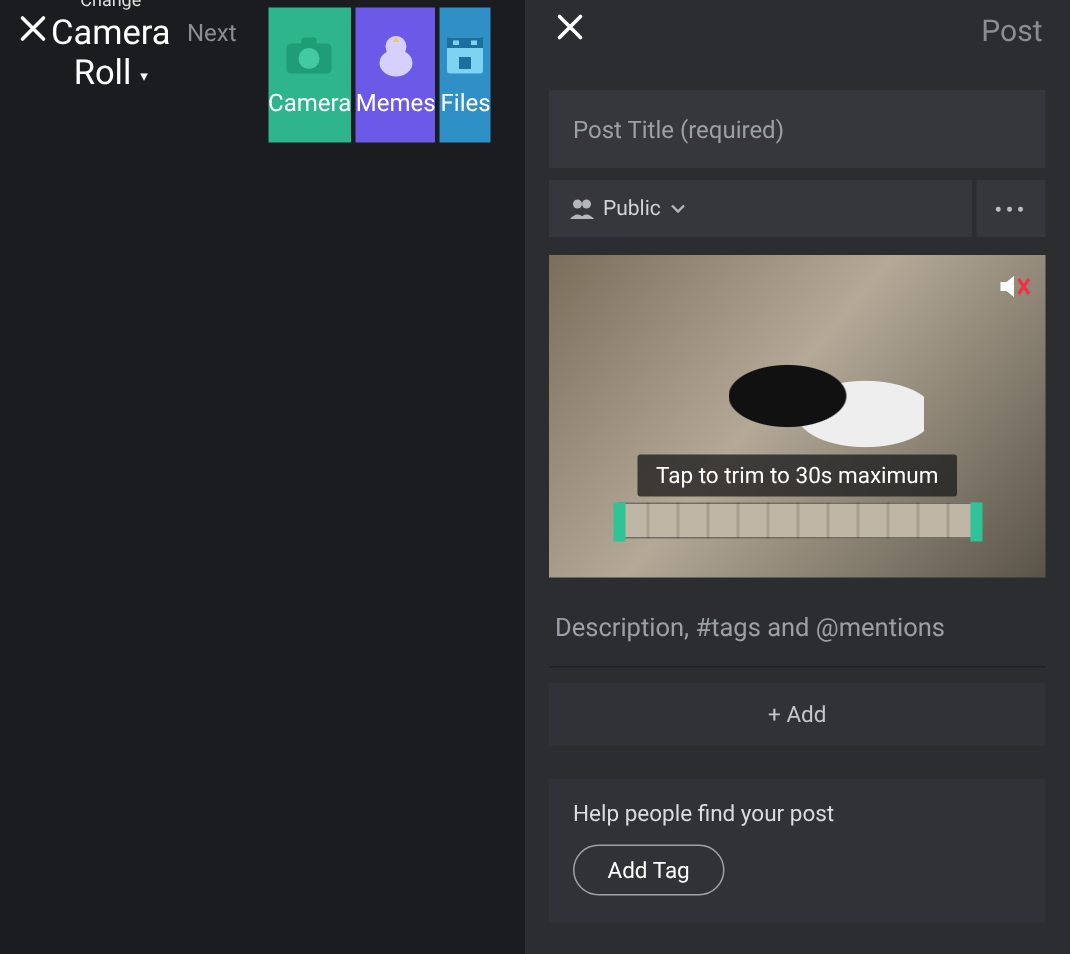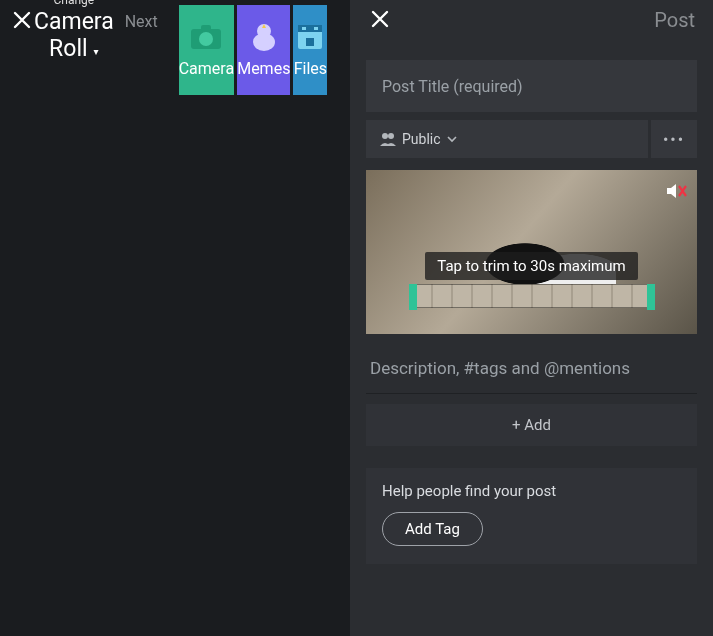--- a/index.html
+++ b/index.html
@@ -171,21 +171,21 @@
     .more-btn {
       width: 46px;
       background: #35373c;
       display:flex; align-items:center; justify-content:center;
       color:#b9bcc1;
       letter-spacing:2px;
       cursor:pointer;
     }
     .preview {
       margin-top: 4px;
-      height: 164px;
+      height: 215px;
       background: linear-gradient(130deg,#7a6e5b,#b4a997 45%, #5a5448);
       position: relative;
       overflow:hidden;
     }
     .mute-icon {
       position:absolute; top:10px; right:10px;
       width:22px;height:22px;
       display:flex;align-items:center;justify-content:center;
       cursor:pointer;
     }

